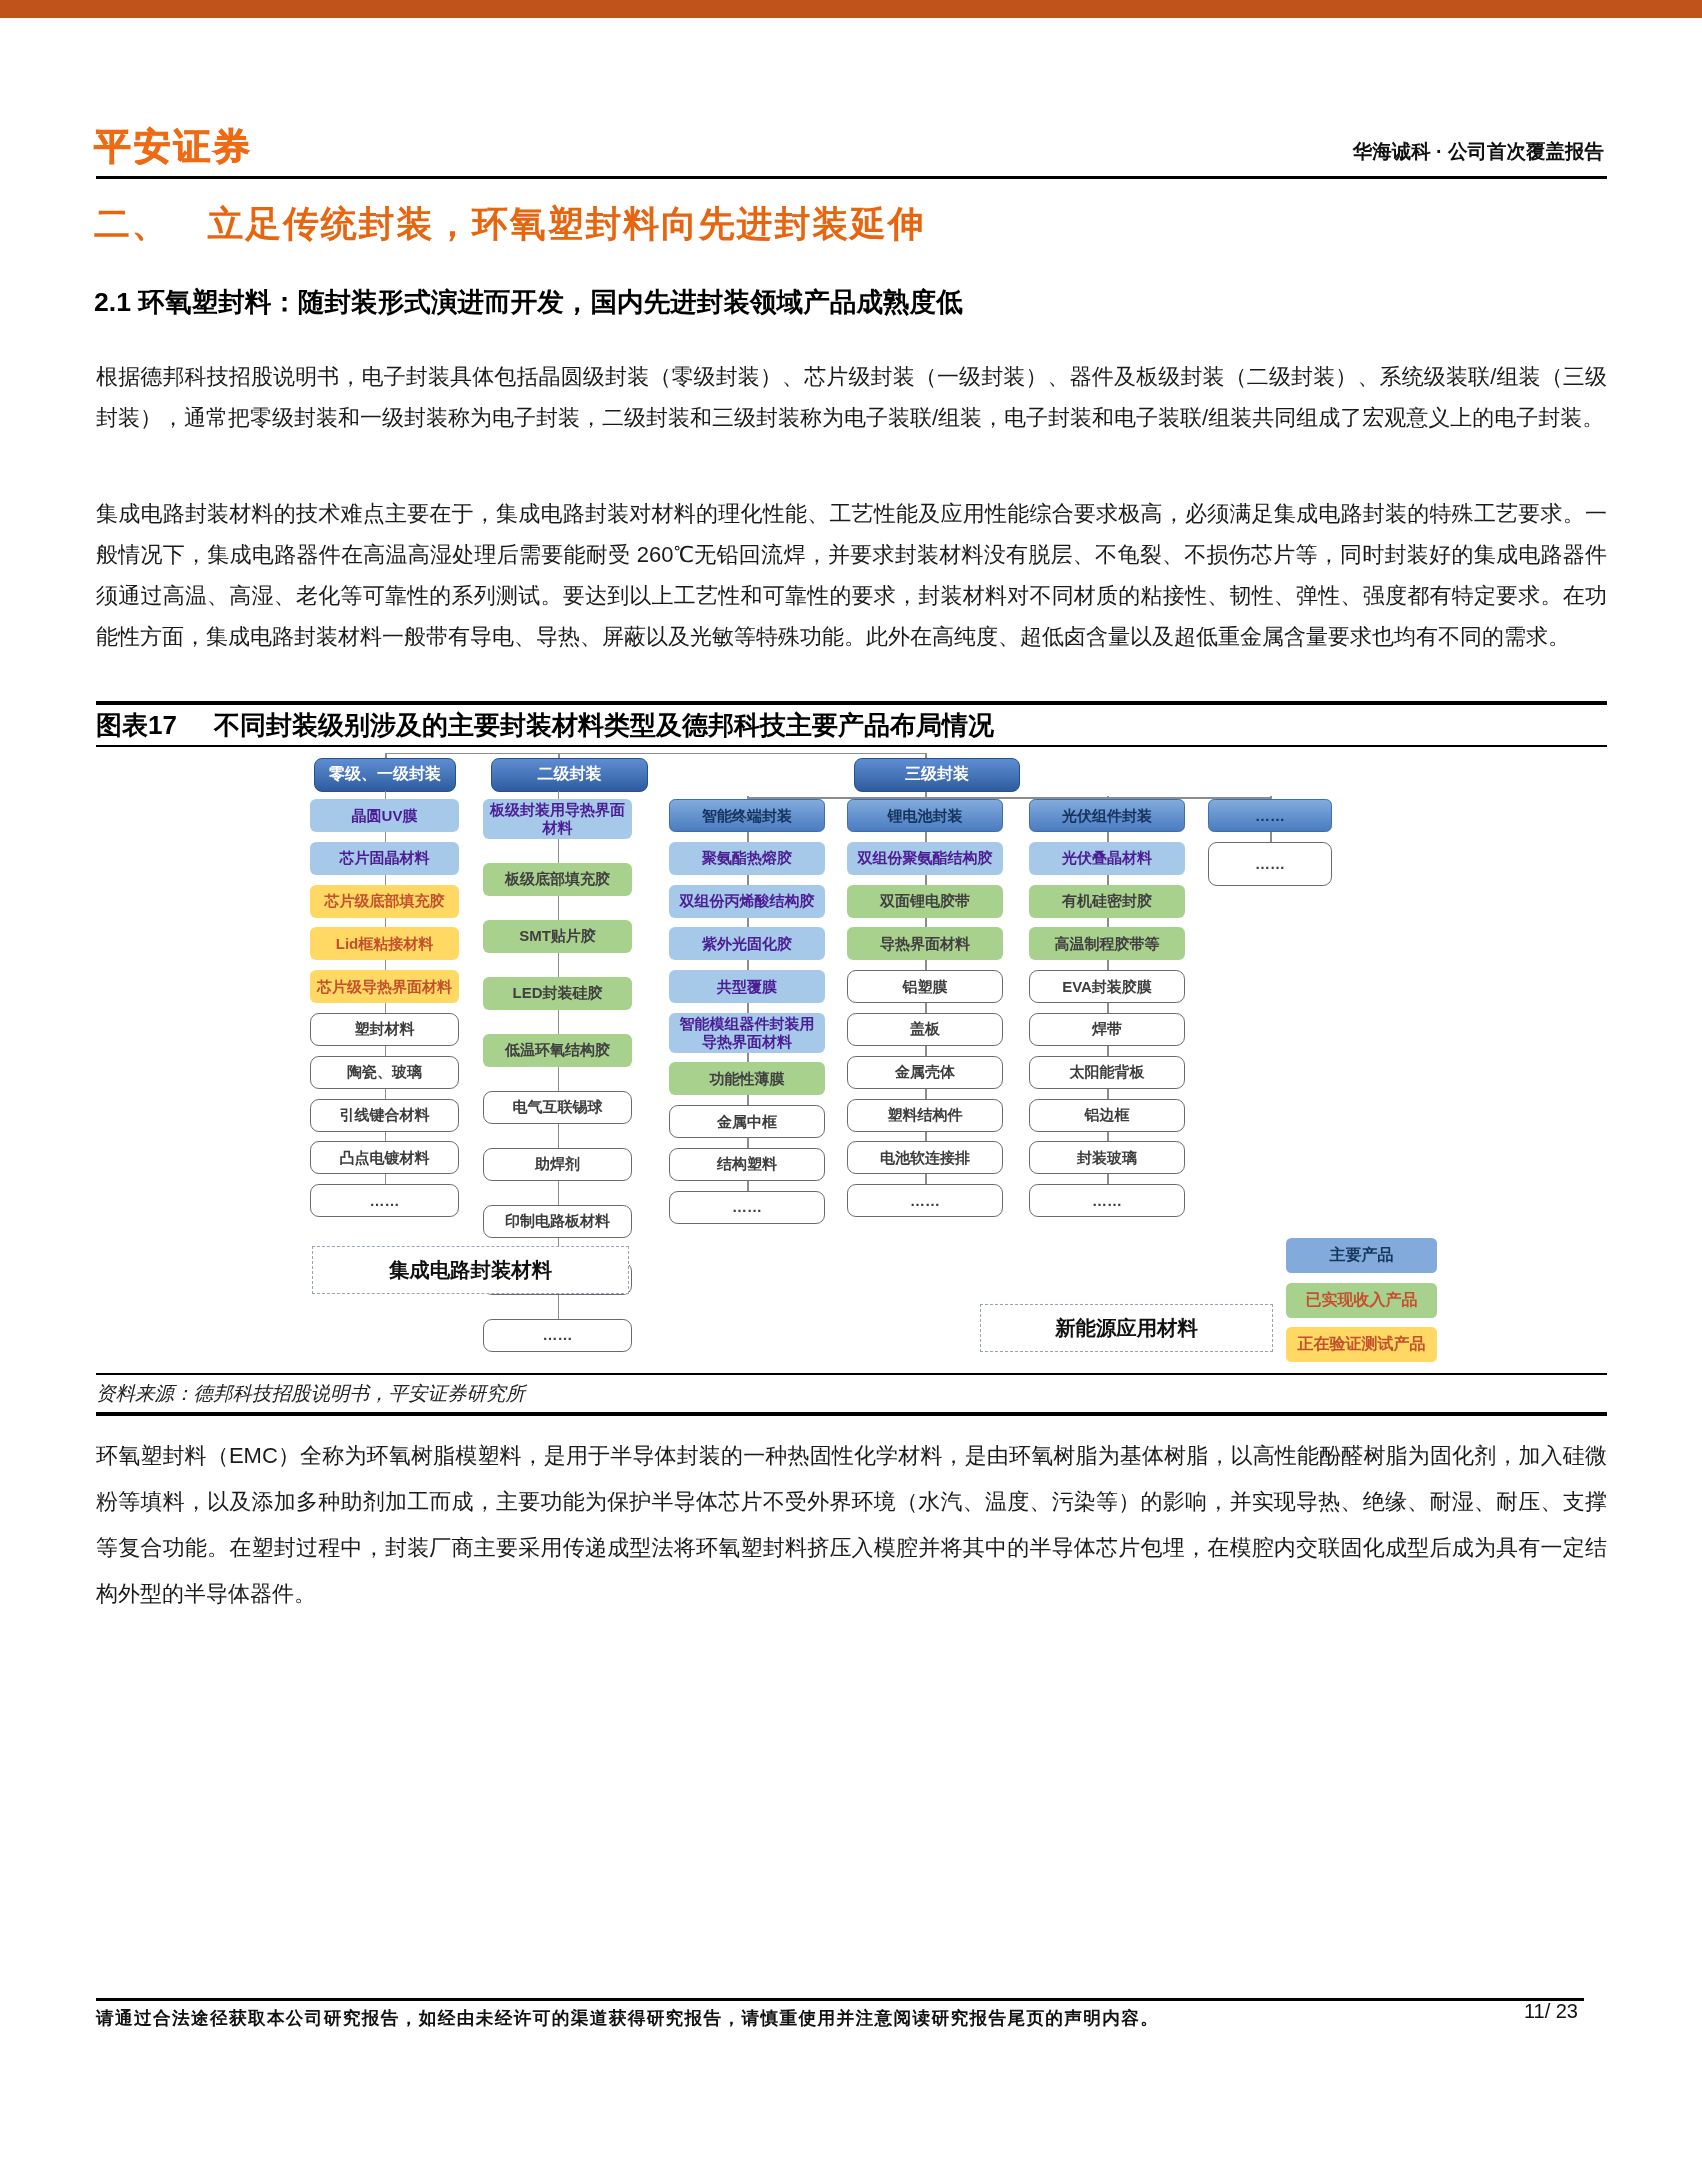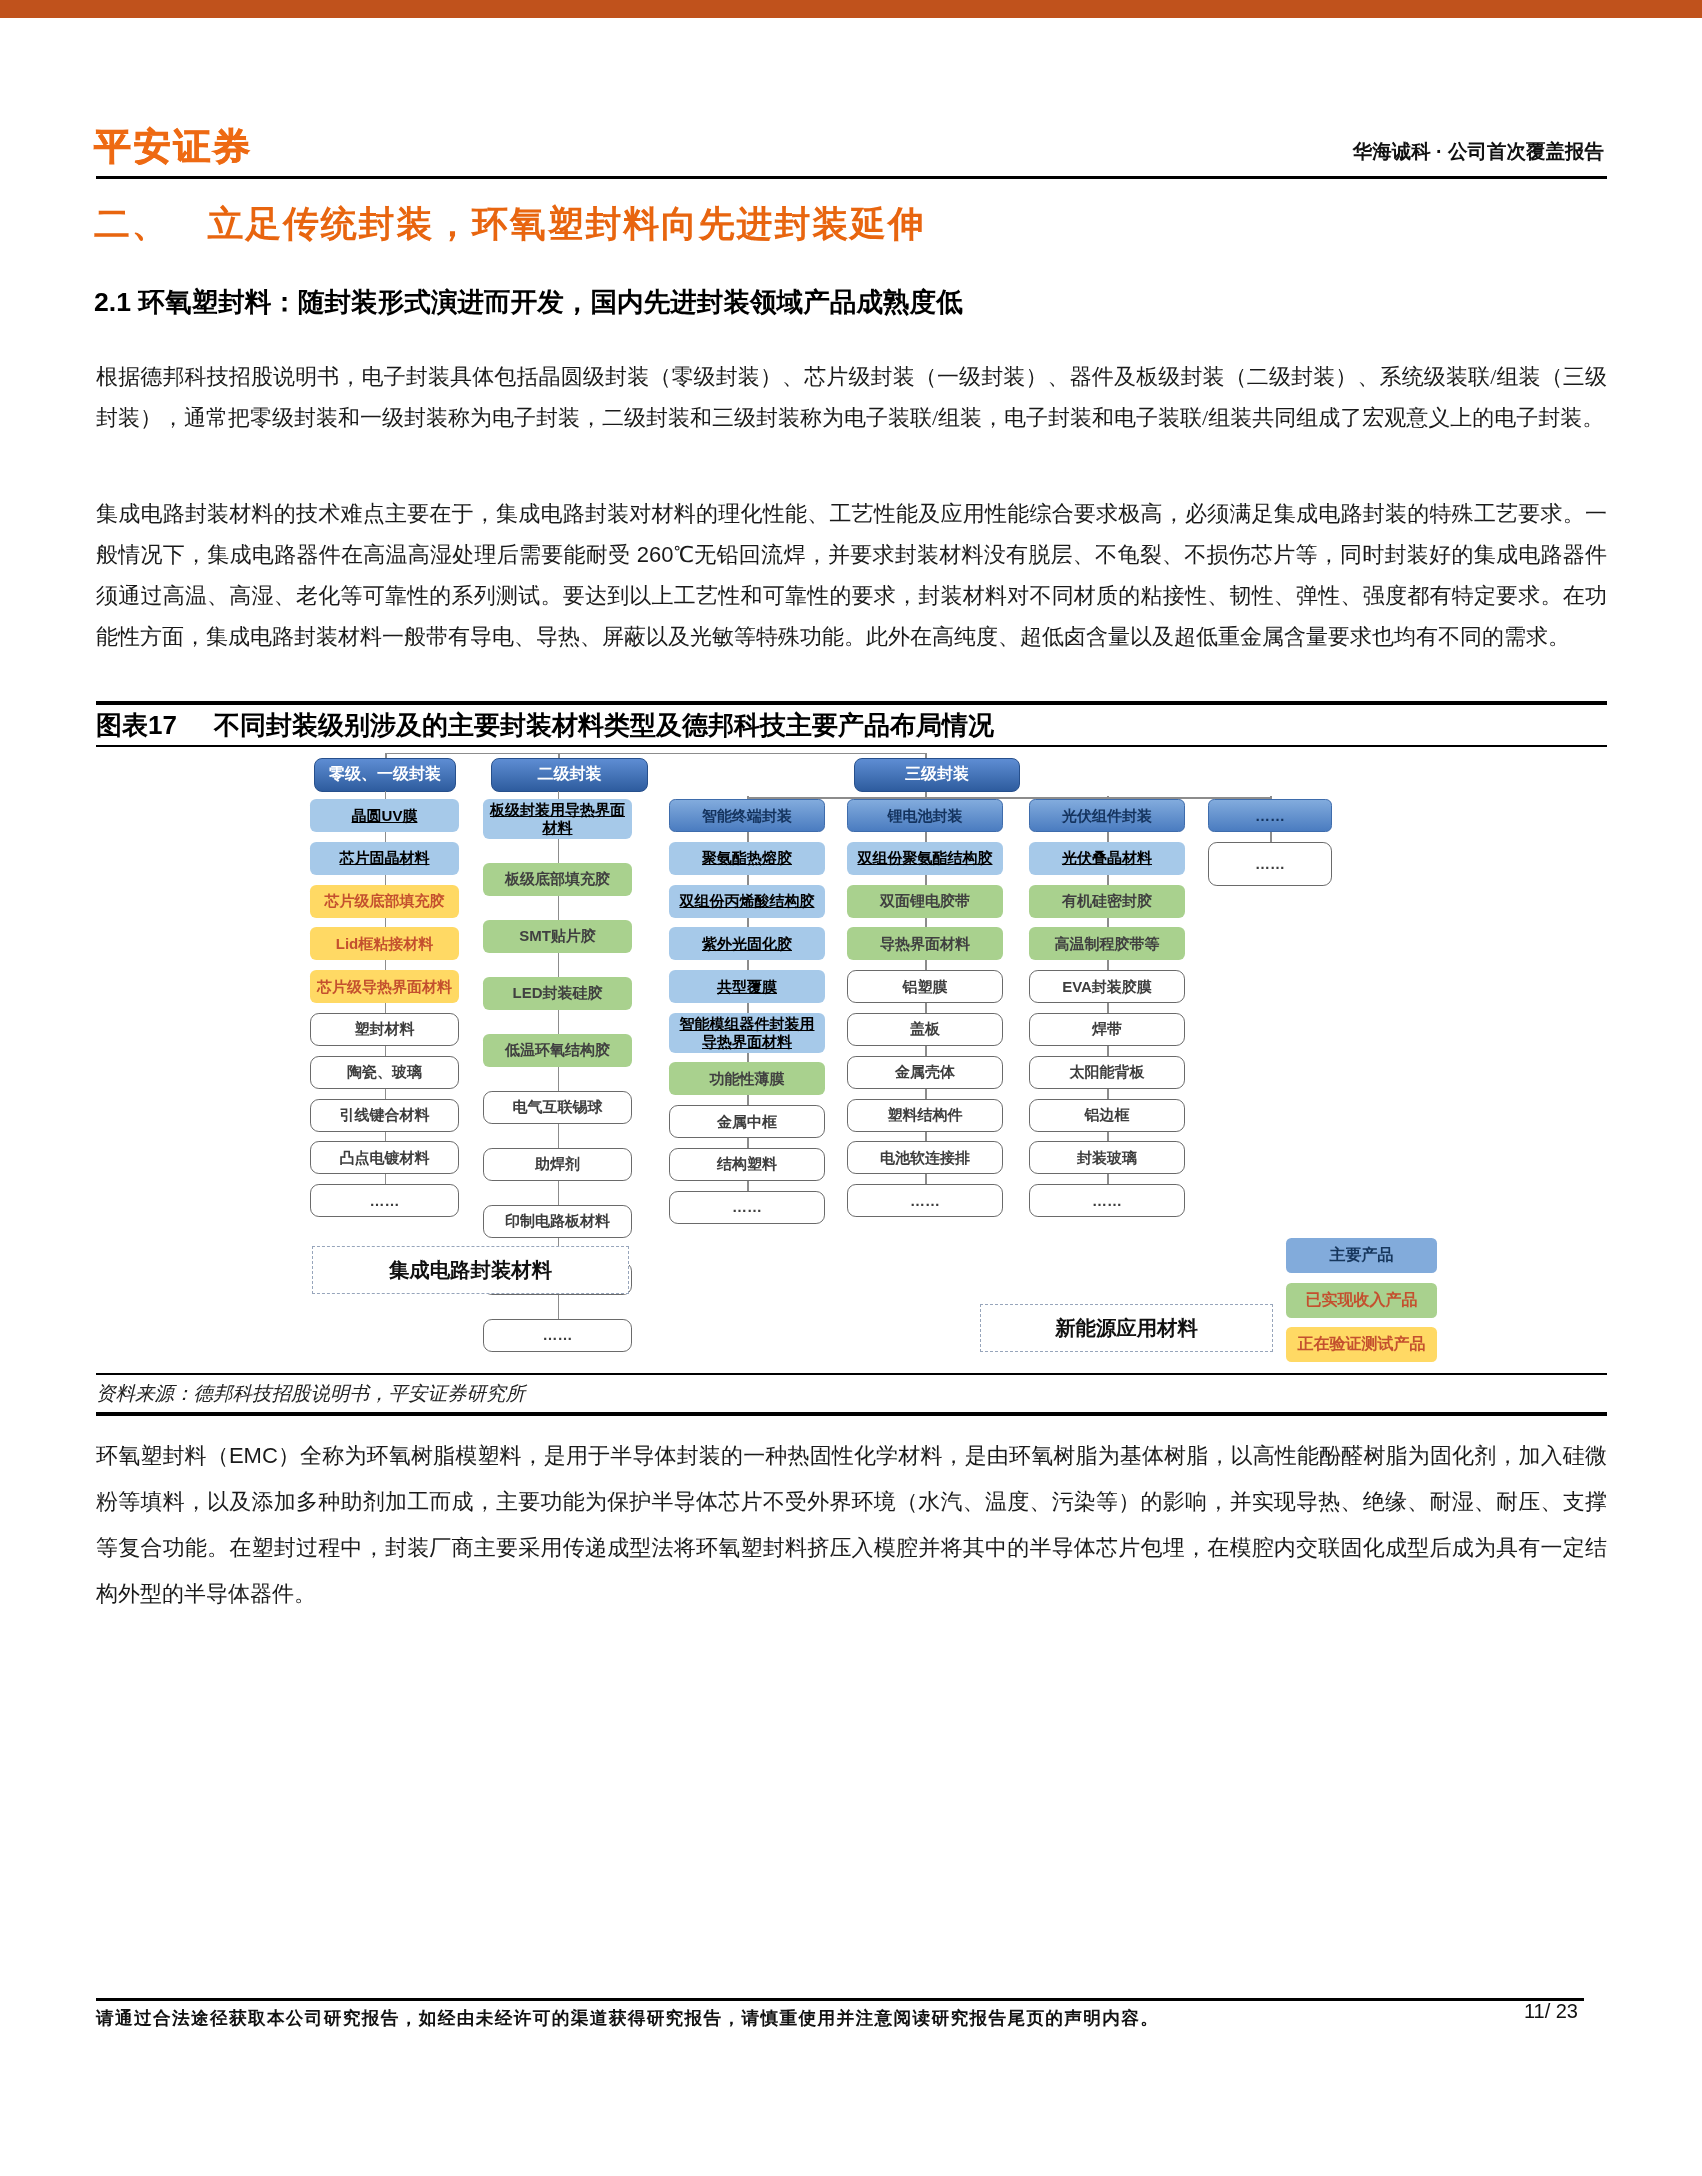--- a/index.html
+++ b/index.html
@@ -8,21 +8,21 @@
   .topbar{position:absolute;left:0;top:0;width:1702px;height:17.7px;background:#c0521c;}
   .logo{position:absolute;left:94px;top:122px;font-size:37px;font-weight:900;color:#ee6a13;
         letter-spacing:2.7px;-webkit-text-stroke:0.9px #ee6a13;}
   .report-label{position:absolute;right:98px;top:138px;font-size:19.5px;font-weight:700;color:#111;}
   .rule{position:absolute;left:96px;width:1511px;background:#000;}
   .header-rule{top:176px;height:2.7px;}
   .h1{position:absolute;left:94px;top:200px;font-size:36px;font-weight:900;color:#e8650f;letter-spacing:1.8px;}
   .h2{position:absolute;left:94px;top:284px;font-size:26.6px;font-weight:800;color:#000;}
   .body-p{position:absolute;left:96px;width:1511px;font-size:22px;line-height:41px;
           text-align:justify;color:#1a1a1a;margin:0;}
-  .p1{top:356px;font-family:Liberation Serif, serif;}
+  .p1{top:356px;}
   .p2{top:493px;}
   .p3{top:1433px;line-height:46px;}
   .fig-rule-thick{height:3.5px;}
   .fr-top{top:701px;}
   .fig-title-row{position:absolute;left:96px;top:708px;font-size:26px;font-weight:800;color:#000;}
   .fig-title-row .fig-label{margin-right:37px;}
   .fr-mid{top:745px;height:1.8px;}
   .fr-low{top:1373px;height:1.8px;}
   .fig-source{position:absolute;left:96px;top:1380px;font-size:19.5px;font-style:italic;
               font-family:"Liberation Serif", serif;color:#222;}
@@ -55,21 +55,21 @@
   .c1{left:483px;width:149px;gap:24px;}
   .c2{left:669px;width:156px;}
   .c3{left:847px;width:156px;}
   .c4{left:1029px;width:156px;}
   .c5{left:1208px;width:124px;}
   .bx{position:relative;z-index:1;min-height:33px;border-radius:6.2px;display:flex;align-items:center;
       justify-content:center;font-size:15px;font-weight:600;padding:1.8px 5.3px;text-align:center;
       line-height:1.2;box-sizing:border-box;}
   .bx-sub{background:linear-gradient(180deg,#82abdd 0%,#4a7cc0 100%);color:#14335e;font-weight:800;
           border:0.9px solid #3e6cac;}
-  .bx-blue{background:#a6c9e9;color:#000000;text-decoration:underline;}
+  .bx-blue{background:#a6c9e9;color:#4c1d95;}
   .bx-green{background:#a9d18e;color:#404040;font-weight:700;}
   .bx-yellow{background:#ffd964;color:#c4502e;font-weight:700;}
   .bx-white{background:#ffffff;border:1.8px solid #6a6a6a;border-radius:8.9px;color:#3d3d3d;}
   .c5 .bx-white{min-height:44px;}
   .grp{position:absolute;border:1.8px dashed #97a5bb;background:#ffffff;display:flex;align-items:center;
        justify-content:center;font-size:20.4px;font-weight:800;color:#111;box-sizing:border-box;z-index:2;}
   .g0{left:312px;top:497px;width:317px;height:48px;}
   .g1{left:554px;top:555px;width:399px;height:48px;}
   .g2{left:980px;top:555px;width:293px;height:48px;}
   .lg{position:absolute;left:1286px;width:151px;height:35px;border-radius:5.3px;display:flex;

